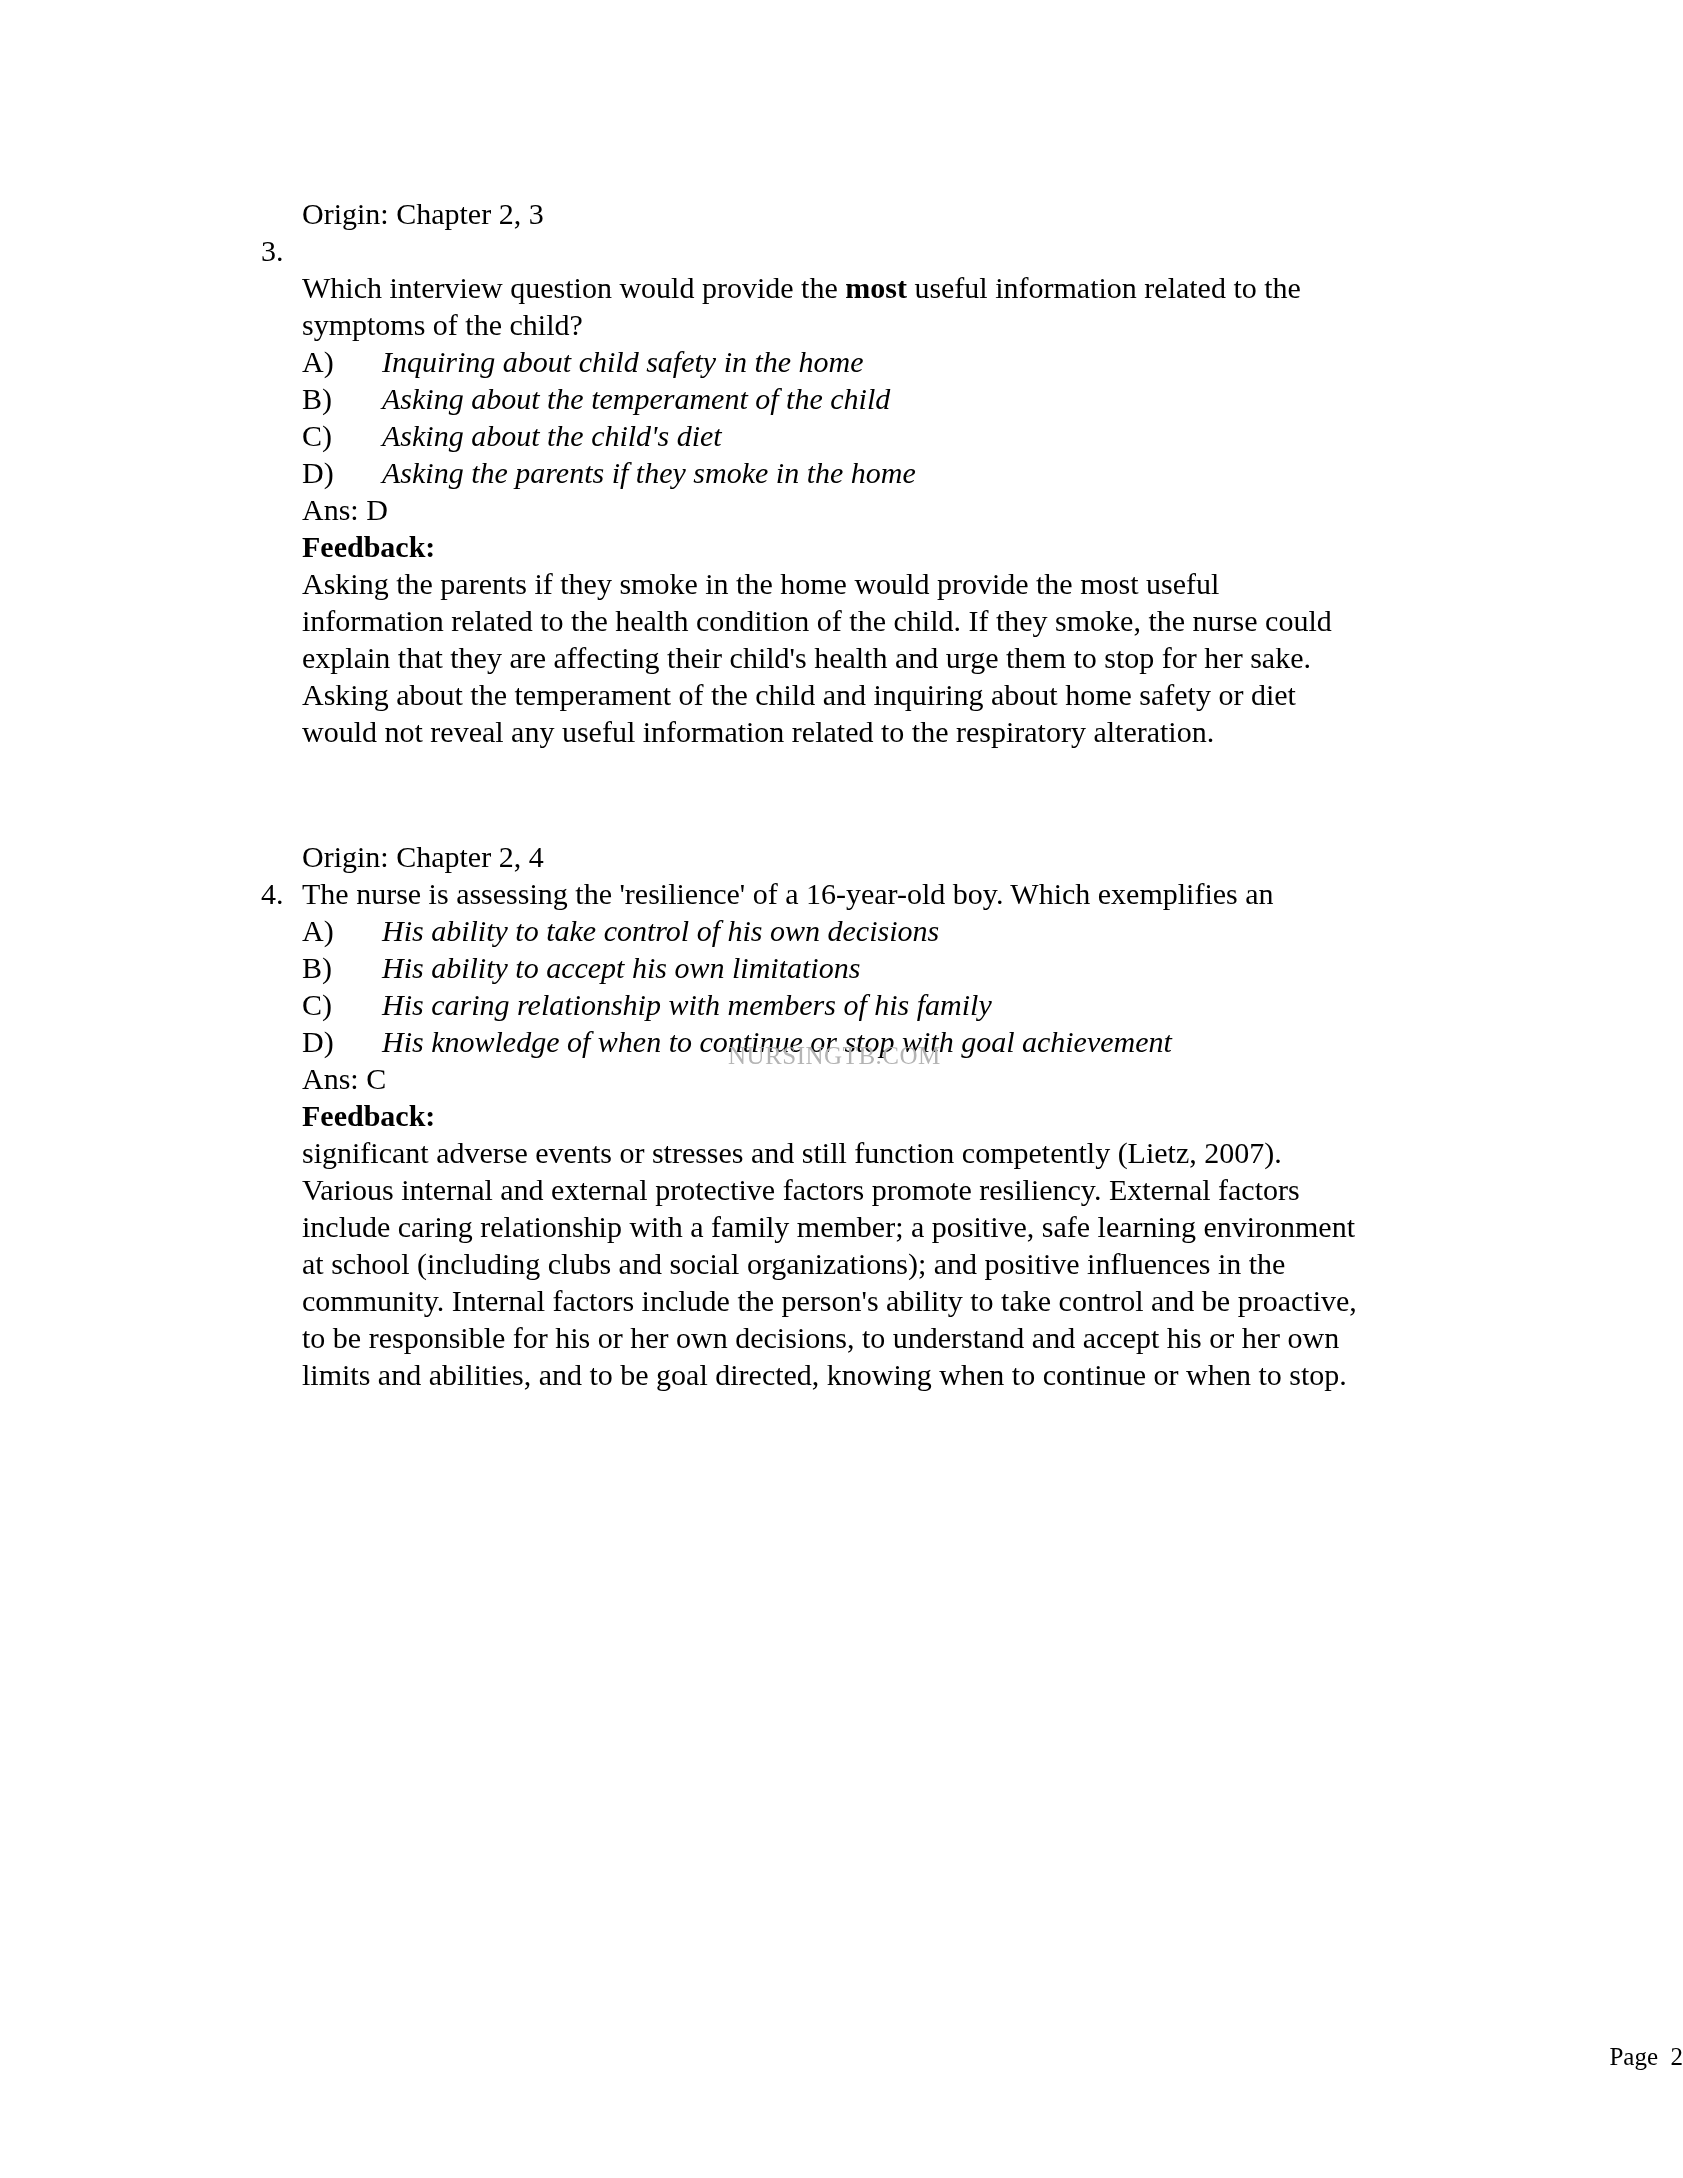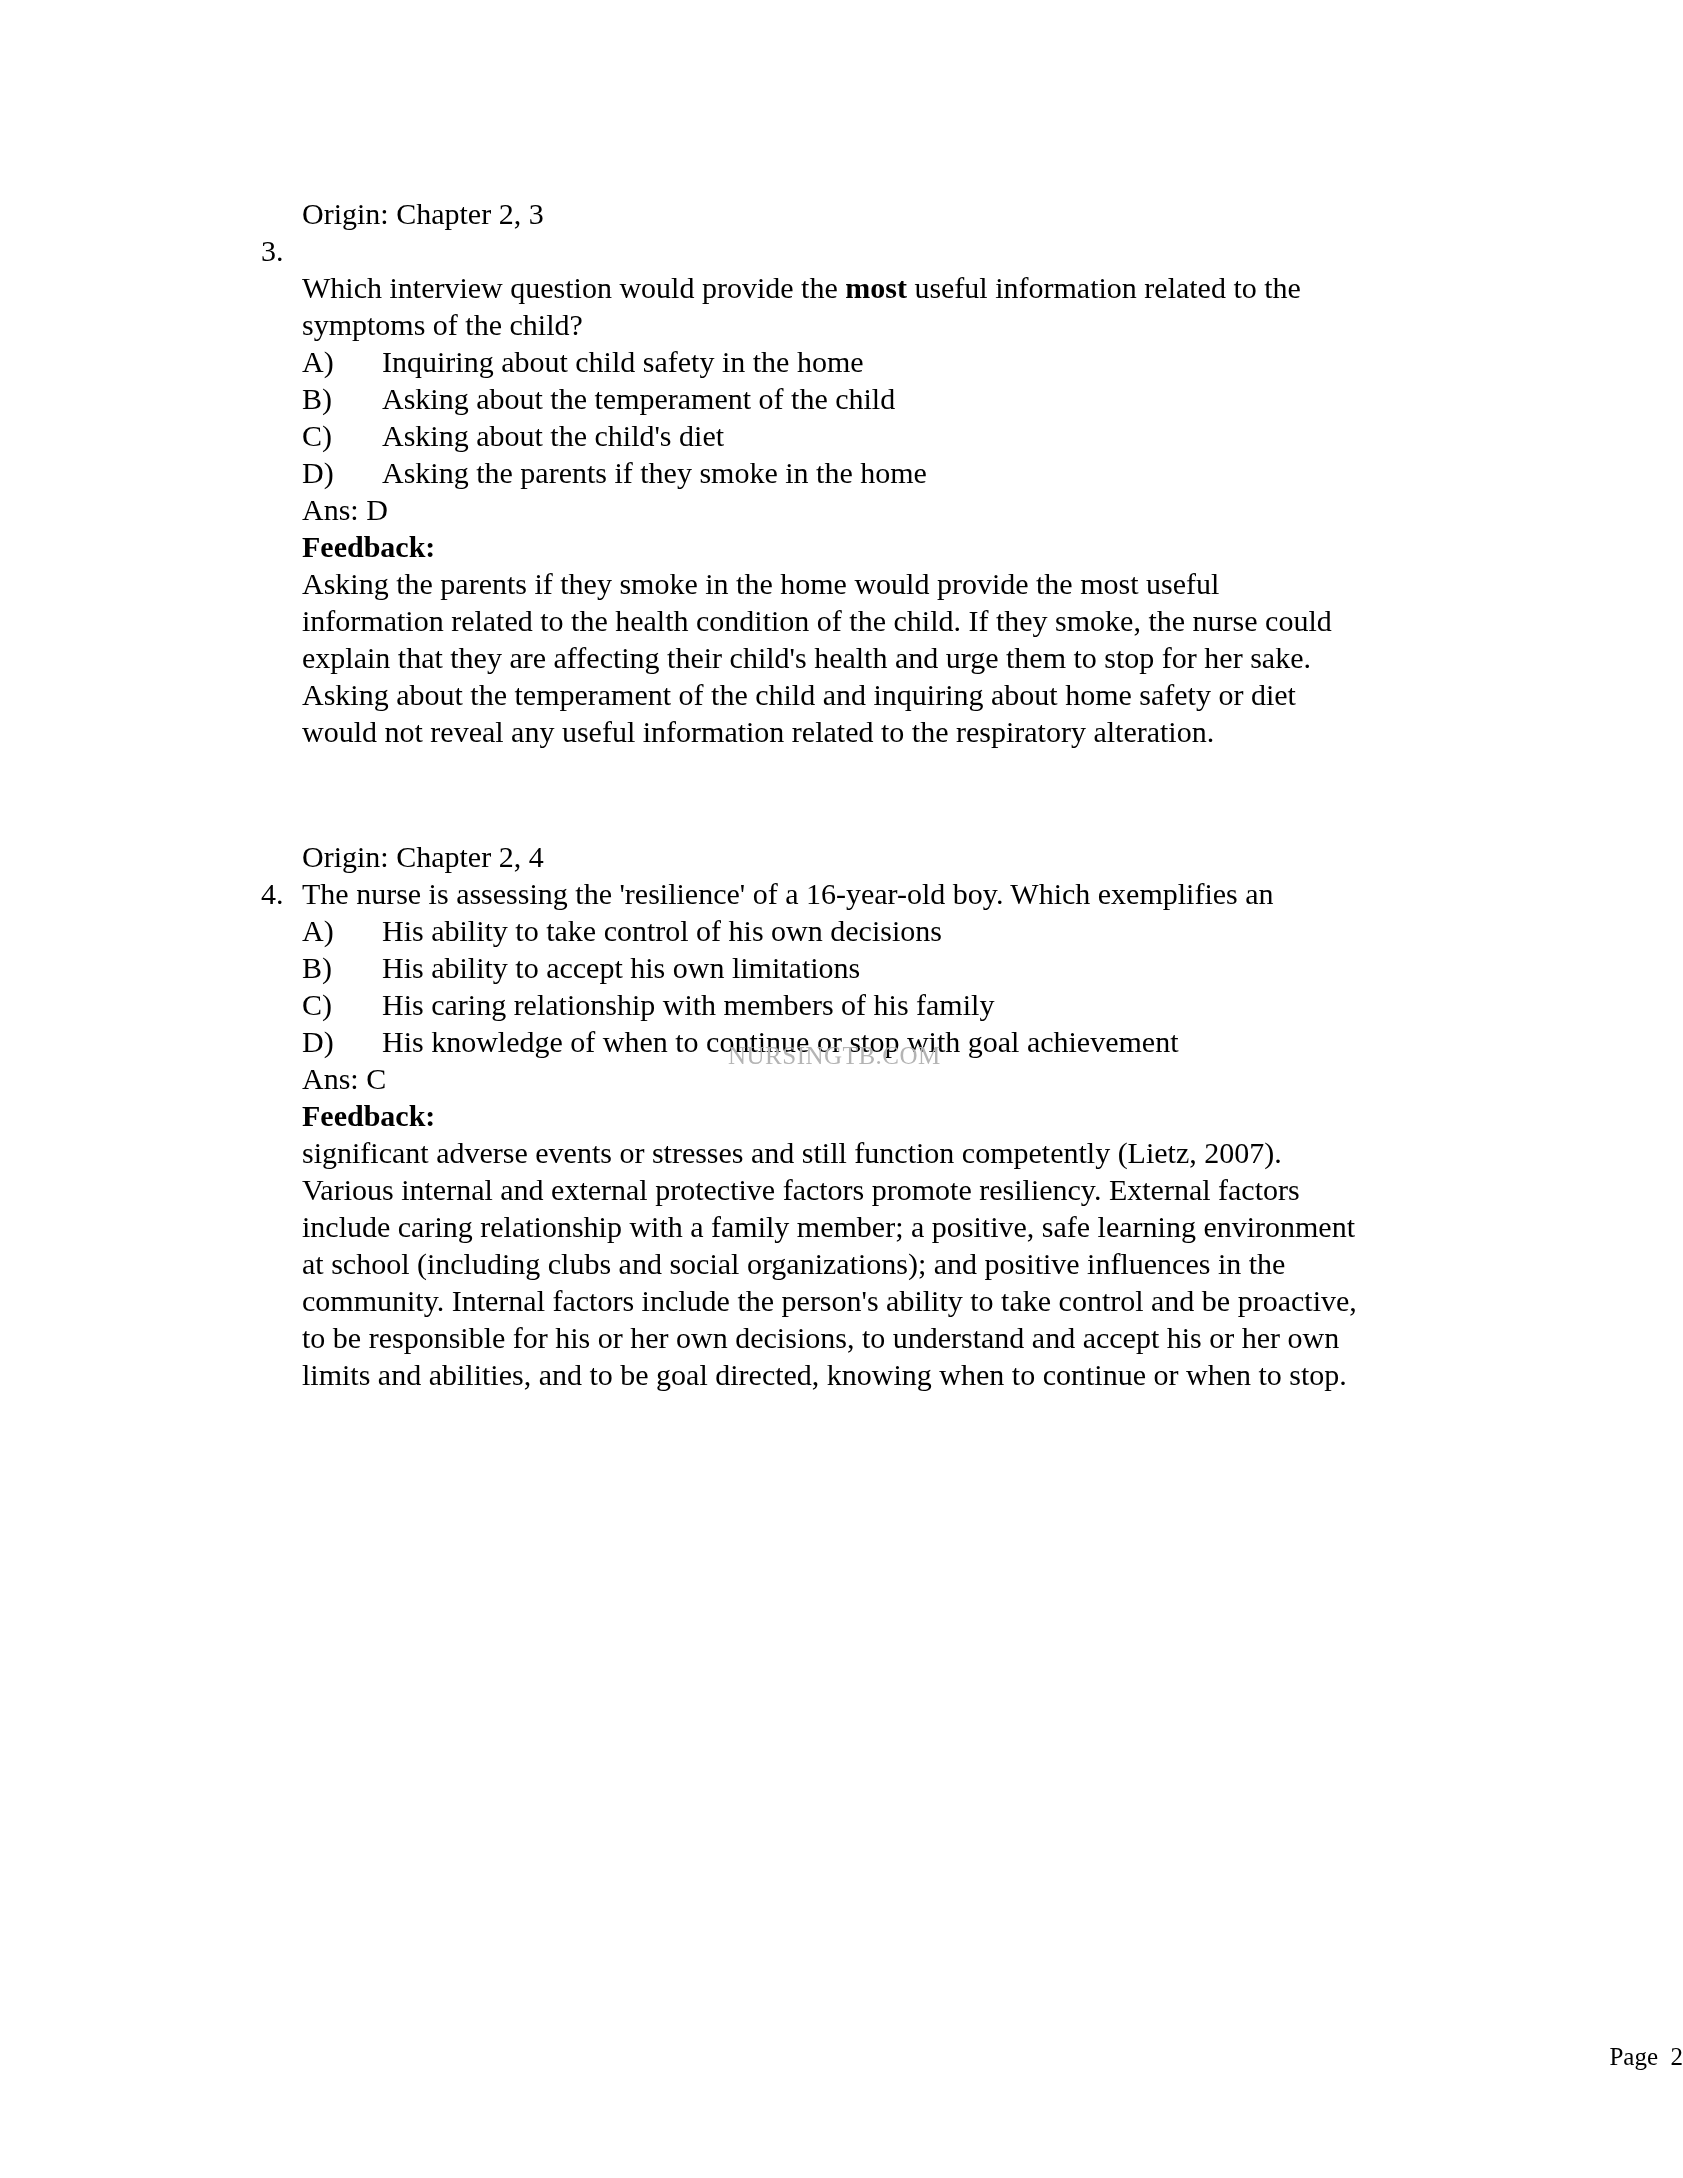--- a/index.html
+++ b/index.html
@@ -43,20 +43,21 @@
       position: absolute;
       left: 261px;
     }
     .opt-letter {
       position: absolute;
       left: 302px;
     }
     .opt-text {
       position: absolute;
       left: 382px;
+      font-style: italic;
     }
     .bold {
       font-weight: bold;
     }
     .footer {
       position: absolute;
       left: 0;
       width: 1683px;
       top: 2042px;
       text-align: right;

